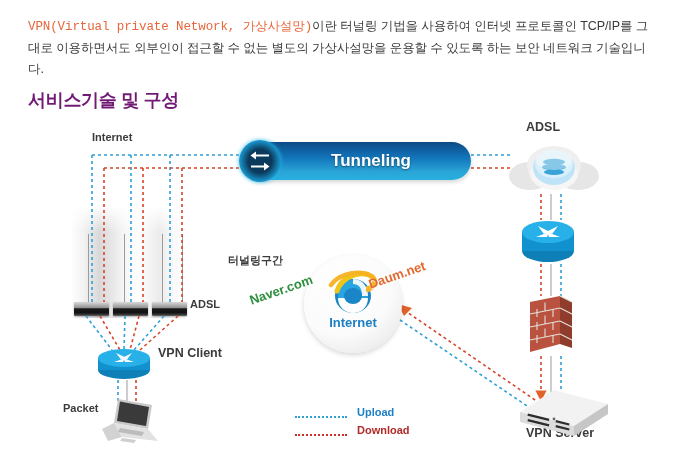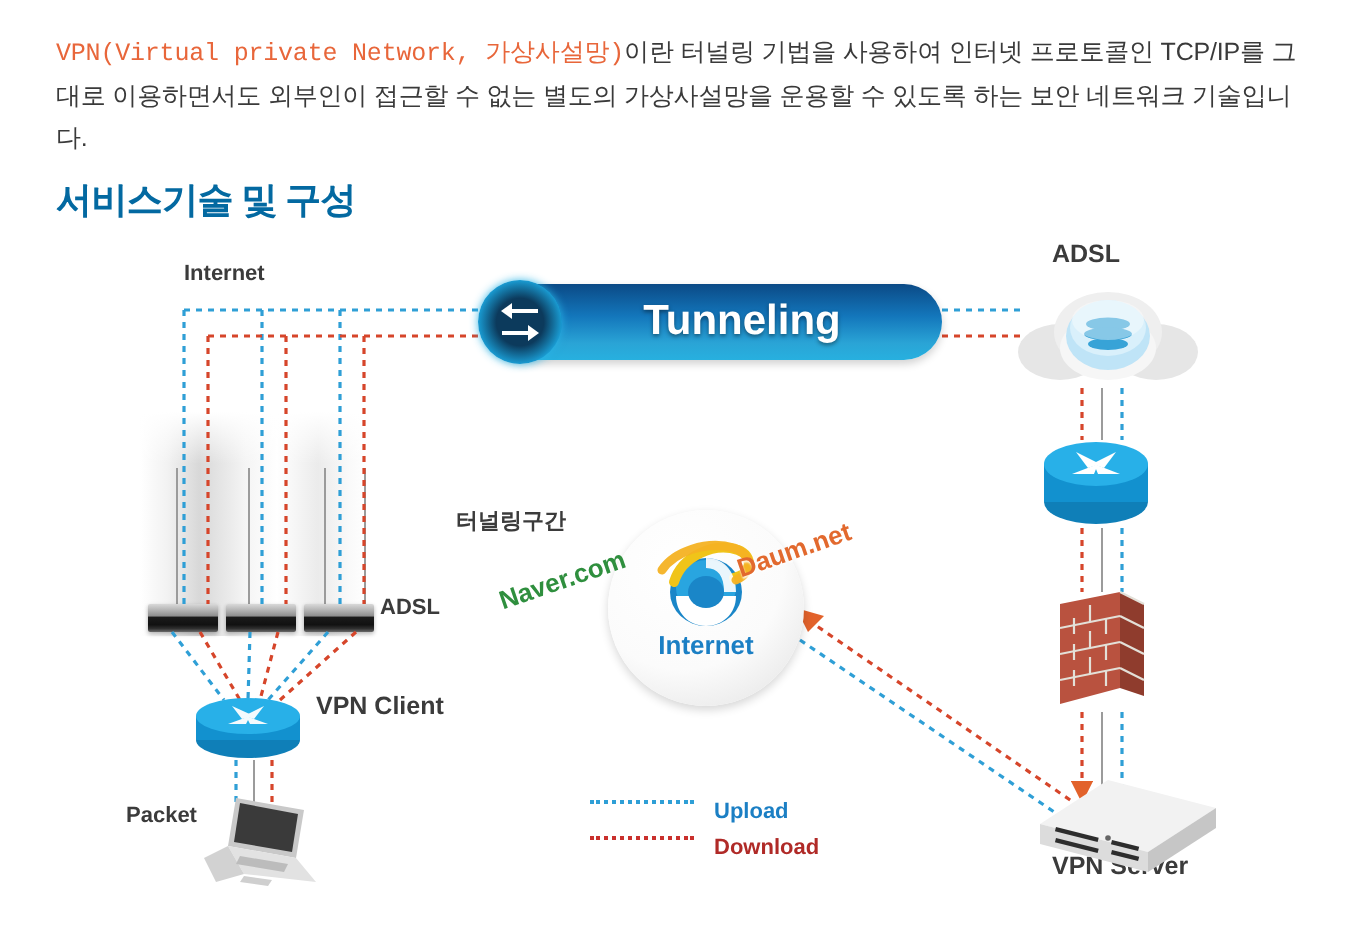--- a/index.html
+++ b/index.html
@@ -25,23 +25,22 @@
     letter-spacing: -0.1px;
   }
   #intro .hl { color: #e8663a; font-family: Liberation Mono, monospace; }
 
   
   #section-heading {
     position: absolute;
     left: 28px; top: 88px;
     font-size: 18px;
     font-weight: bold;
-    color: #0369a1;
+    color: #701a75;
     letter-spacing: -0.3px;
-    font-family: Liberation Serif, serif;
   }
 
   
   #diagram {
     position: absolute;
     left: 0; top: 110px;
     width: 669px; height: 364px;
   }
   #wires { position: absolute; left:0; top:0; width:680px; height:364px; }
 
@@ -90,21 +89,21 @@
     border-radius: 19px;
     background: linear-gradient(to bottom, #0b4a86 0%, #1376bb 42%, #2aa4d6 78%, #27b0df 100%);
     box-shadow: 0 2px 4px rgba(0,0,0,0.18);
   }
   #tunneling-label {
     position: absolute;
     left: 0; top: 0; width: 228px; height: 38px;
     display: flex; align-items: center; justify-content: center;
     padding-left: 28px; box-sizing: border-box;
     color: #ffffff;
-    font-size: 21px;
+    font-size: 17px;
     font-weight: bold;
     text-shadow: 0 1px 2px rgba(0,0,0,0.45);
   }
   #tunneling-icon {
     position: absolute;
     left: 239px; top: 30px;
     width: 42px; height: 42px;
     border-radius: 50%;
     background: radial-gradient(circle at 50% 50%, #0c3a5c 40%, #1aa0d8 72%, #36c6f0 88%, #0e5b86 100%);
     box-shadow: 0 0 4px rgba(40,180,230,0.9);
@@ -144,21 +143,21 @@
   }
 
   #router-idc { position: absolute; left: 520px; top: 108px; width: 56px; height: 46px; }
   #router-client { position: absolute; left: 96px; top: 238px; width: 56px; height: 32px; }
   #firewall { position: absolute; left: 524px; top: 184px; width: 54px; height: 62px; }
   #vpn-server { position: absolute; left: 516px; top: 278px; width: 96px; height: 54px; }
   #laptop { position: absolute; left: 100px; top: 287px; width: 62px; height: 52px; }
 
   
   #legend { position: absolute; left: 295px; top: 290px; }
-  .legend-row { display: flex; align-items: flex-start; height: 18px; }
+  .legend-row { display: flex; align-items: flex-end; height: 18px; }
   .legend-dash { width: 52px; height: 0; border-top: 2px dotted #2f9fd6; margin-right: 10px; }
   .legend-dash.dl { border-top-color: #c9302c; }
   .legend-text { font-size: 11px; font-weight: bold; color: #1b7fc4; }
   .legend-text.dl { color: #b02a27; }
 </style>
 </head>
 <body>
 
 <div id="intro">
   <span class="hl">VPN(Virtual private Network, 가상사설망)</span><span>이란 터널링 기법을 사용하여 인터넷 프로토콜인 TCP/IP를 그대로 이용하면서도 외부인이 접근할 수 없는 별도의 가상사설망을 운용할 수 있도록 하는 보안 네트워크 기술입니다.</span>

